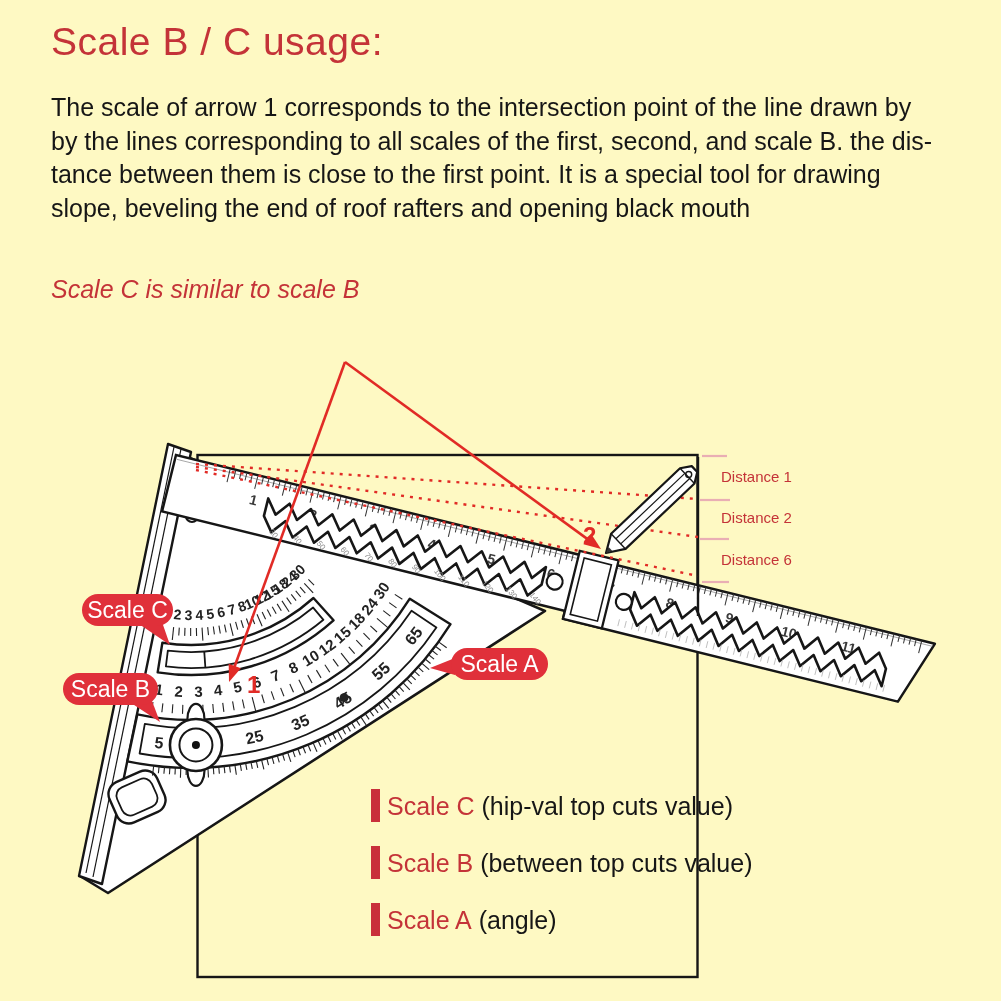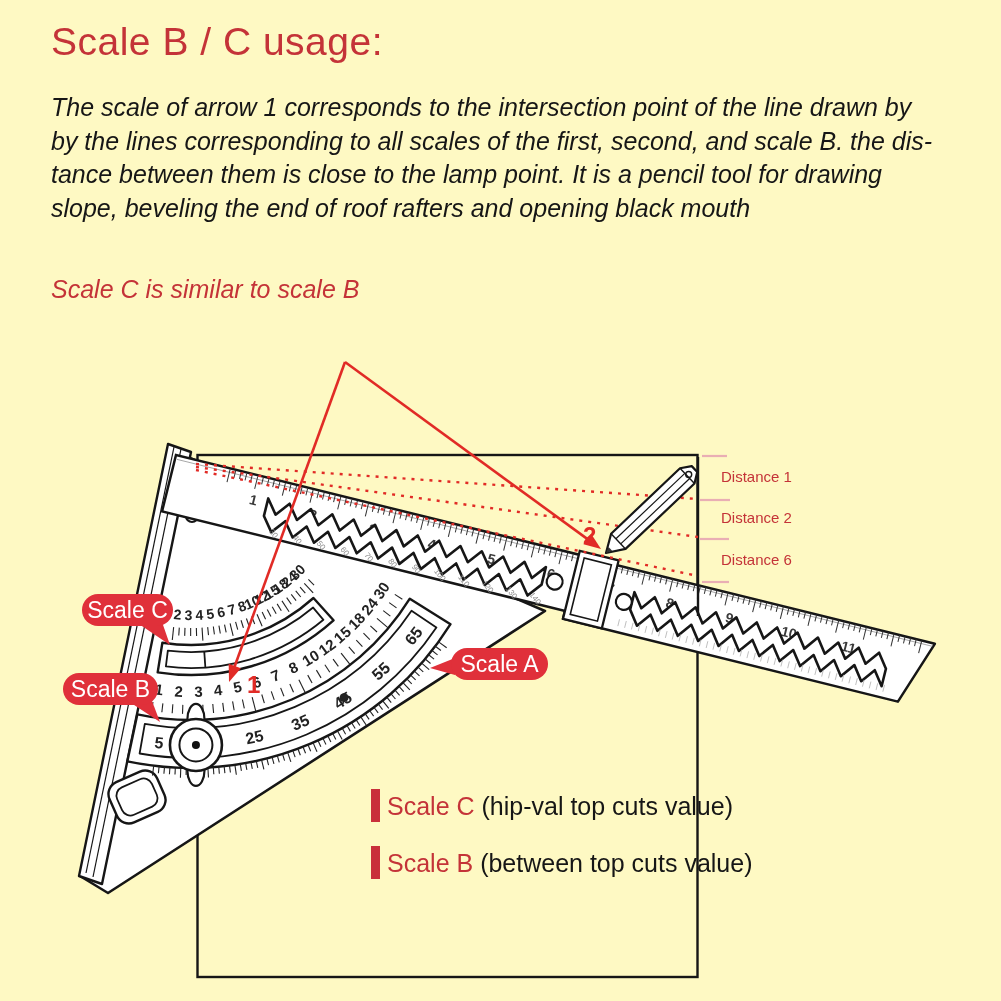--- a/index.html
+++ b/index.html
@@ -1,21 +1,21 @@
 <!DOCTYPE html>
 <html><head>
 <meta charset="utf-8">
 <style>
   html,body{margin:0;padding:0;background:#ffffff;}
   #page{position:relative;width:1001px;height:1001px;background:#fef9c3;overflow:hidden;
         font-family:"Liberation Sans","DejaVu Sans",sans-serif;}
   .abs{position:absolute;}
   #title{left:51px;top:20px;font-size:39px;letter-spacing:.5px;}
   .red{color:#c43338;}
-  #para{left:51px;top:91px;font-size:25px;line-height:33.5px;color:#161616;white-space:nowrap;font-style:italic;}
+  #para{left:51px;top:91px;font-size:25px;line-height:33.5px;color:#161616;white-space:nowrap;}
   #notes{left:51px;top:272px;font-size:25px;line-height:34.5px;color:#c43338;white-space:nowrap;font-style:italic;}
   #diagram-svg{left:0;top:0;z-index:1;}
   .dist-label{font-size:15px;color:#c43338;z-index:3;white-space:nowrap;}
   .callout{z-index:3;background:#e0303a;color:#fff;font-size:23px;text-align:center;
            border-radius:17px;line-height:32px;}
   .arrow-num{z-index:3;color:#e12b26;font-size:24px;font-weight:bold;}
   .legend-row{z-index:3;white-space:nowrap;font-size:25px;}
   .legend-bar{display:inline-block;width:9px;height:33px;background:#c9303a;
               vertical-align:-7px;margin-right:7px;}
   .legend-name{color:#c43338;}
@@ -23,21 +23,21 @@
 </style>
 </head>
 <body>
 
 <div id="page">
 
   <div id="title" class="abs red">Scale B / C usage:</div>
   <div id="para" class="abs">
     <div>The scale of arrow 1 corresponds to the intersection point of the line drawn by</div>
     <div>by the lines corresponding to all scales of the first, second, and scale B. the dis-</div>
-    <div>tance between them is close to the lamp point. It is a pencil tool for drawing</div>
+    <div>tance between them is close to the first point. It is a special tool for drawing</div>
     <div>slope, beveling the end of roof rafters and opening black mouth</div>
   </div>
   <div id="notes" class="abs">
     <div>Scale C is similar to scale B</div>
   </div>
 
   <svg id="diagram-svg" class="abs" width="1001" height="1001" viewBox="0 0 1001 1001">
       <rect x="197.5" y="455" width="500" height="522" fill="none" stroke="#161616" stroke-width="2.4"></rect>
       <g>
         <polygon points="176,452 545,611 108,893 80,876" fill="#fff" stroke="#161616" stroke-width="2.6" stroke-linejoin="round"></polygon>
@@ -488,13 +488,16 @@
 
   <div class="abs arrow-num" style="left:247px;top:671px;">1</div>
   <div class="abs arrow-num" style="left:583px;top:522px;">2</div>
 
   <div class="abs legend-row" style="left:371px;top:789px;">
     <span class="legend-bar"></span><span class="legend-name">Scale C</span>&nbsp;<span class="legend-desc">(hip-val top cuts value)</span>
   </div>
   <div class="abs legend-row" style="left:371px;top:846px;">
     <span class="legend-bar"></span><span class="legend-name">Scale B</span>&nbsp;<span class="legend-desc">(between top cuts value)</span>
   </div>
+  <div class="abs legend-row" style="left:371px;top:903px;">
+    <span class="legend-bar"></span><span class="legend-name">Scale A</span>&nbsp;<span class="legend-desc">(angle)</span>
+  </div>
 </div>
 
 </body></html>

